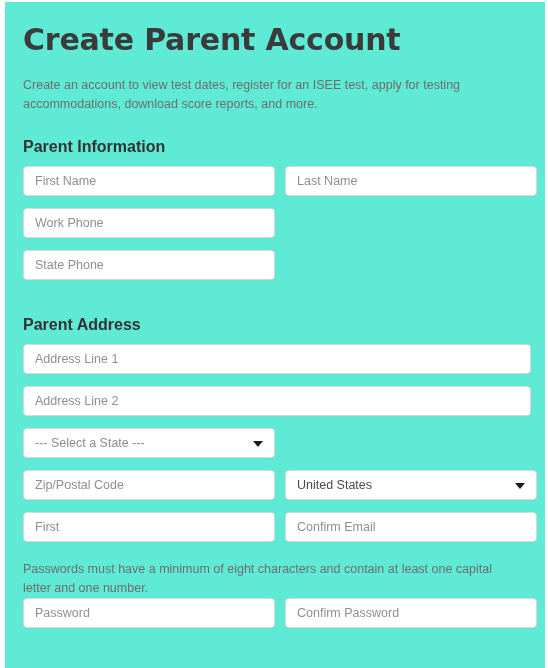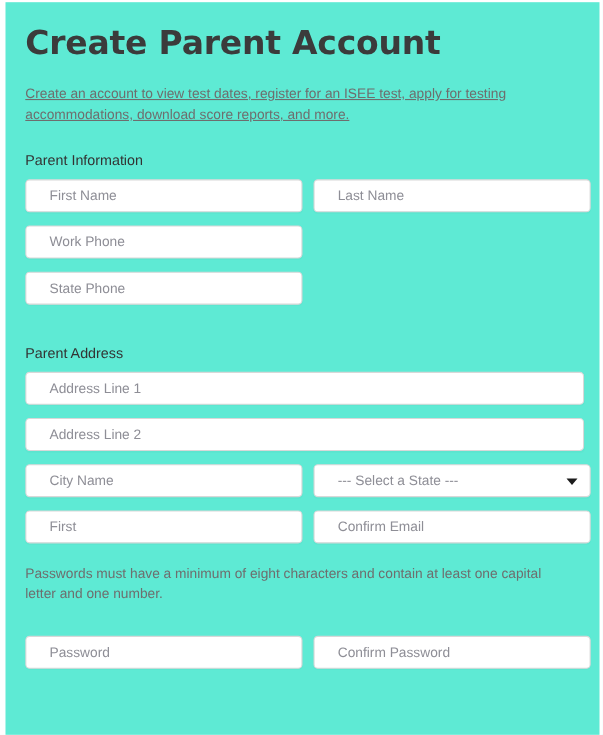--- a/index.html
+++ b/index.html
@@ -43,26 +43,25 @@
     font-family: "DejaVu Sans", "Liberation Sans", sans-serif;
   }
 
   .intro {
     margin: 0;
     padding-top: 18px;
     font-size: 12.5px;
     line-height: 19px;
     color: #6e6e6e;
     max-width: 440px;
-    text-decoration: underline;
   }
 
   .section-label {
-    font-size: 13px;
-    font-weight: normal;
+    font-size: 16px;
+    font-weight: bold;
     color: #333333;
     margin: 0;
     padding-top: 24px;
     padding-bottom: 10px;
   }
 
   .row {
     display: flex;
     gap: 10px;
     margin-bottom: 12px;
@@ -70,21 +69,21 @@
 
   .field {
     position: relative;
     height: 30px;
     box-sizing: border-box;
     background: #ffffff;
     border: 1px solid #d8d8d8;
     border-radius: 4px;
     display: flex;
     align-items: center;
-    padding: 0 21px;
+    padding: 0 11px;
     font-size: 12.5px;
     color: #8e8e96;
     white-space: nowrap;
     overflow: hidden;
     box-shadow: 0 1px 1px rgba(0,0,0,0.02);
   }
 
   .field.half { width: 252px; flex: 0 0 252px; }
   .field.full { width: 100%; flex: 1 1 auto; text-align: center; }
 
@@ -102,21 +101,21 @@
     width: 0;
     height: 0;
     border-left: 5px solid transparent;
     border-right: 5px solid transparent;
     border-top: 6px solid #1c1c1c;
   }
 
   .note {
     margin: 0;
     padding-top: 6px;
-    padding-bottom: 28px;
+    padding-bottom: 0;
     font-size: 12.5px;
     line-height: 19px;
     color: #6e6e6e;
     max-width: 500px;
   }
 </style>
 </head>
 <body>
 
 <div class="page">
@@ -145,27 +144,33 @@
 
     <div class="row">
       <div class="field full">Address Line 1</div>
     </div>
 
     <div class="row">
       <div class="field full">Address Line 2</div>
     </div>
 
     <div class="row">
-      <div class="field half">City Name</div>
       <div class="field half select">
         <span>--- Select a State ---</span>
         <span class="caret"></span>
       </div>
     </div>
 
+    <div class="row">
+      <div class="field half">Zip/Postal Code</div>
+      <div class="field half select chosen">
+        <span>United States</span>
+        <span class="caret"></span>
+      </div>
+    </div>
 
     <div class="row">
       <div class="field half">First</div>
       <div class="field half">Confirm Email</div>
     </div>
 
     <p class="note">Passwords must have a minimum of eight characters and contain at least one capital letter and one number.</p>
 
     <div class="row">
       <div class="field half">Password</div>

